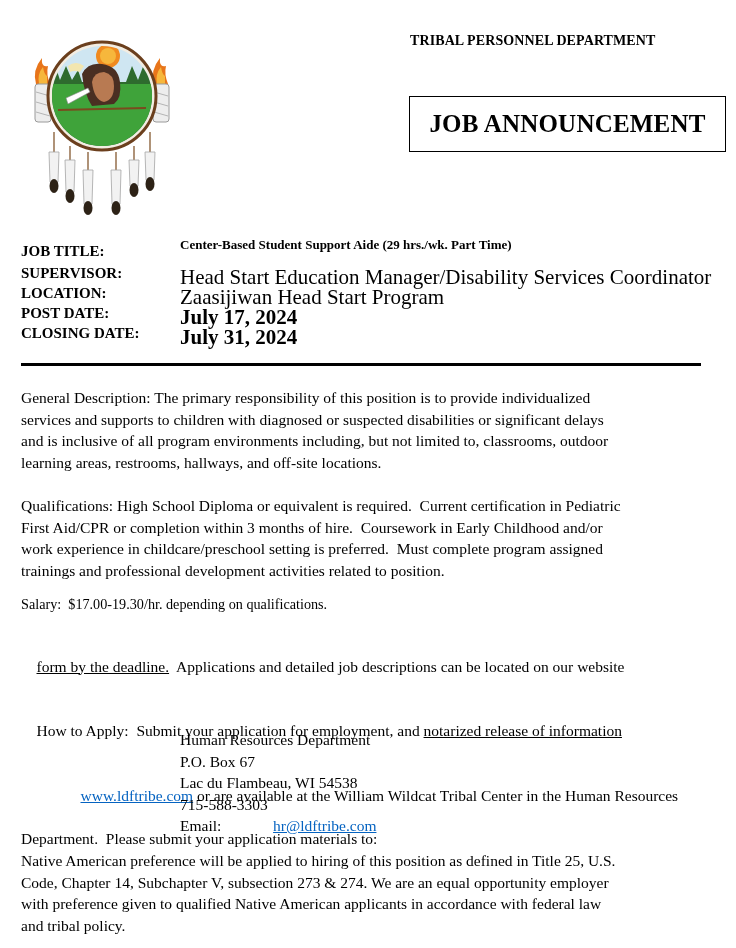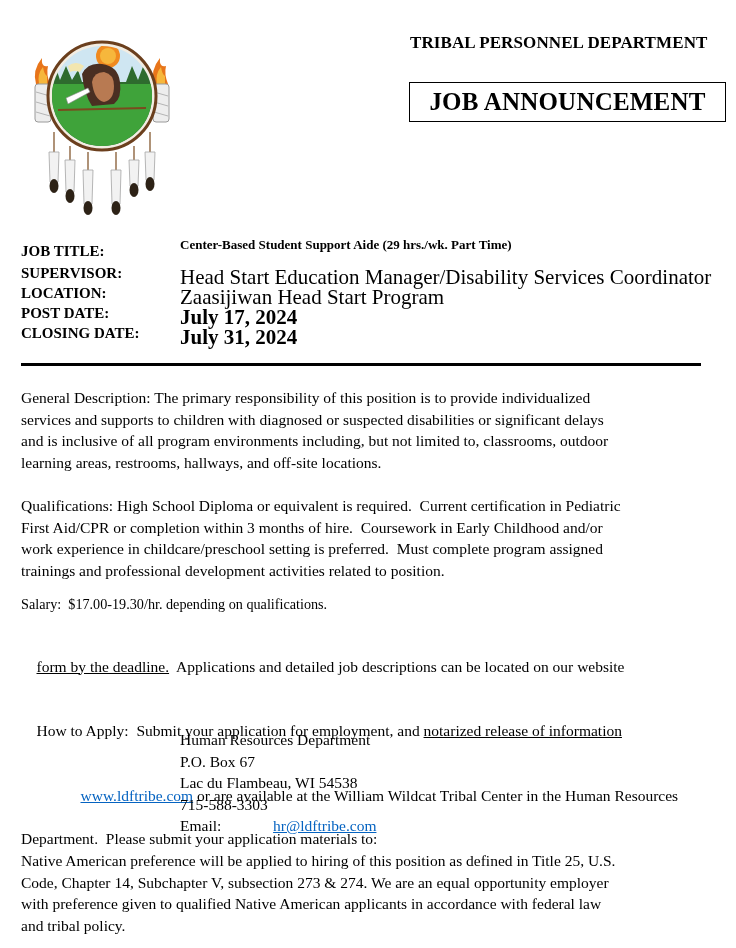--- a/index.html
+++ b/index.html
@@ -22,31 +22,31 @@
       top: 22px;
       width: 160px;
       height: 196px;
     }
 
     
     .dept-title {
       position: absolute;
       left: 410px;
       top: 33px;
-      font-size: 17px;
+      font-size: 14px;
       font-weight: bold;
       letter-spacing: 0.1px;
       white-space: nowrap;
     }
     .announcement-box {
       position: absolute;
       left: 409px;
-      top: 82px;
+      top: 96px;
       width: 317px;
-      height: 40px;
+      height: 56px;
       border: 1.5px solid #000;
       display: flex;
       align-items: center;
       justify-content: center;
     }
     .announcement-text {
       font-size: 25px;
       font-weight: bold;
       white-space: nowrap;
       letter-spacing: 0.2px;

